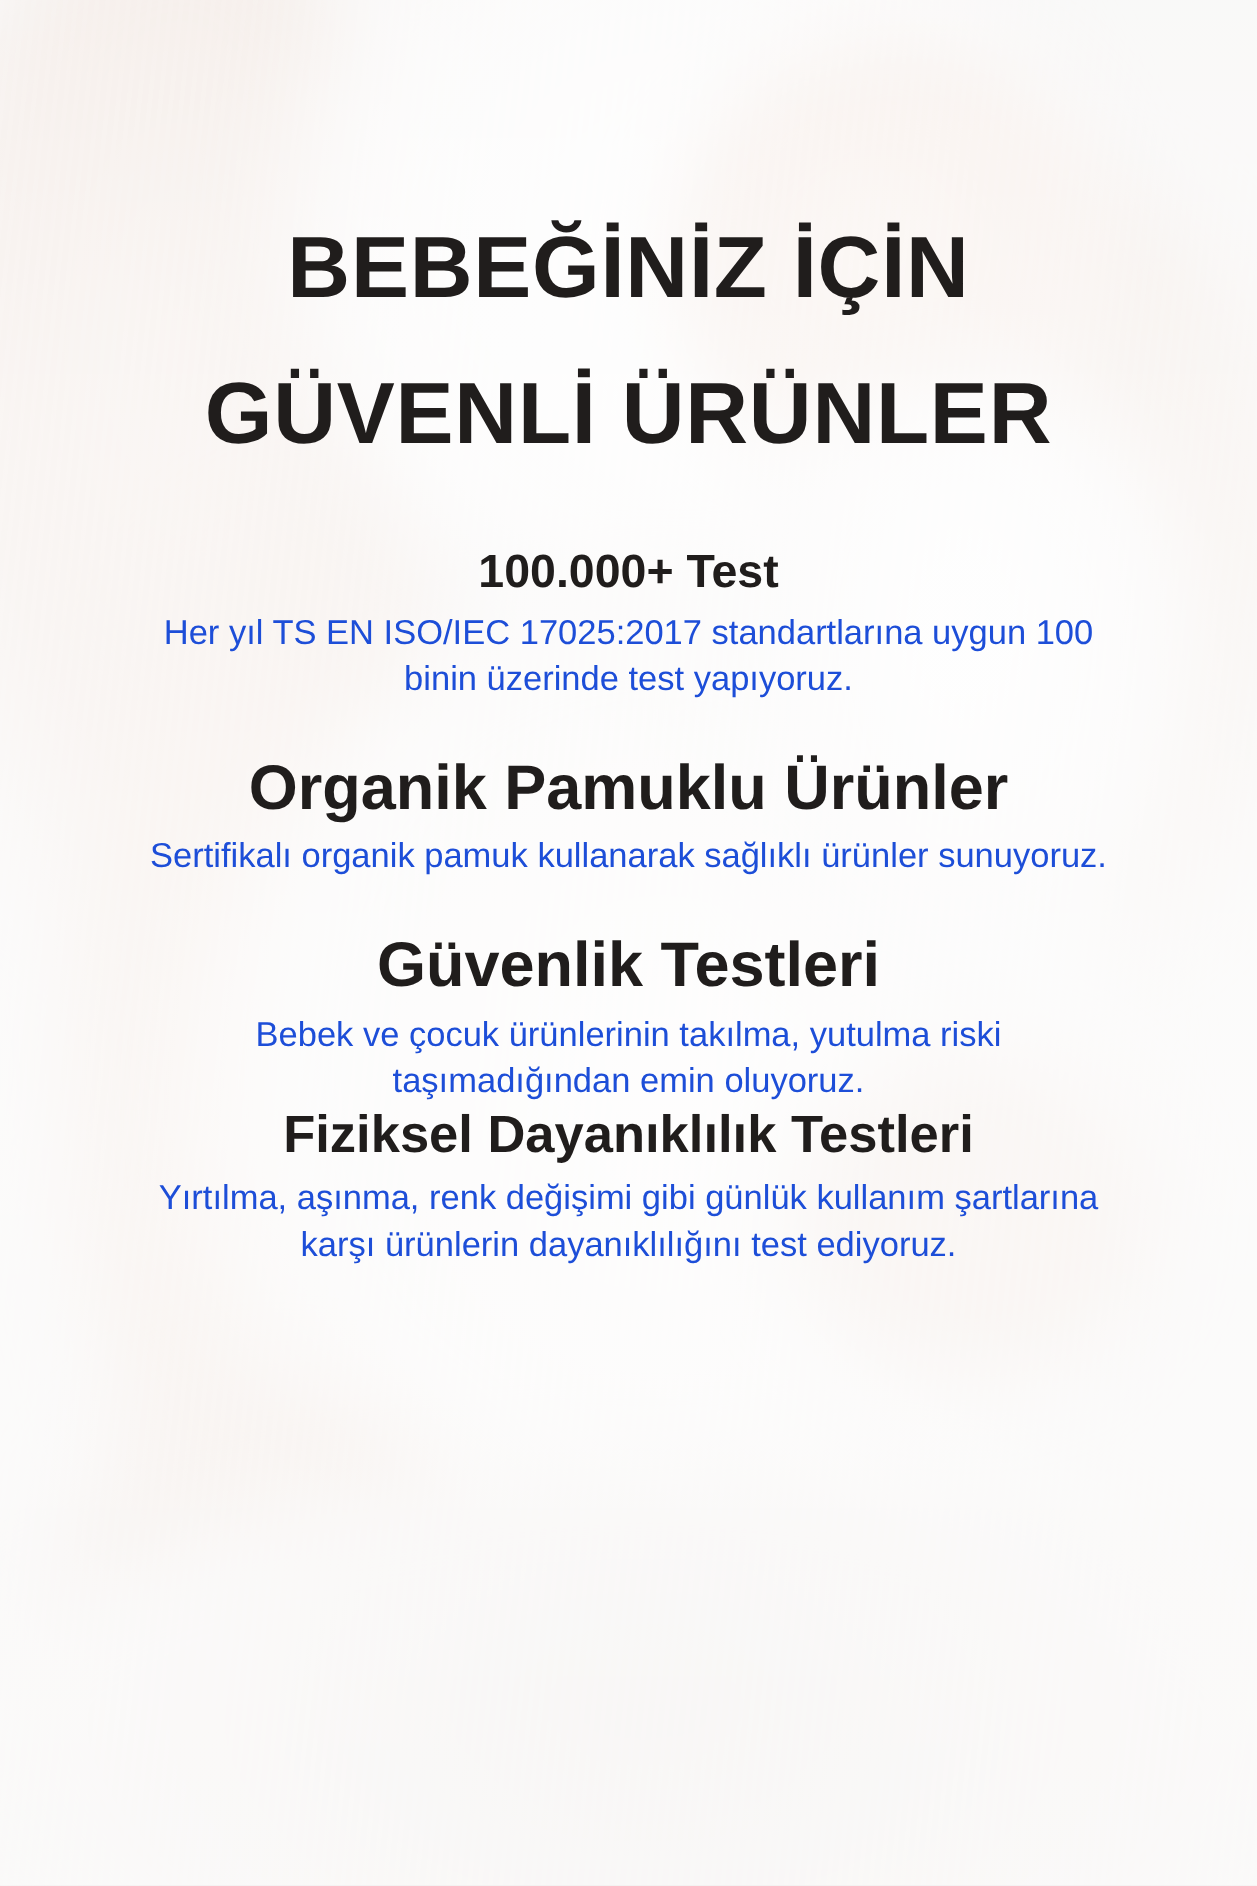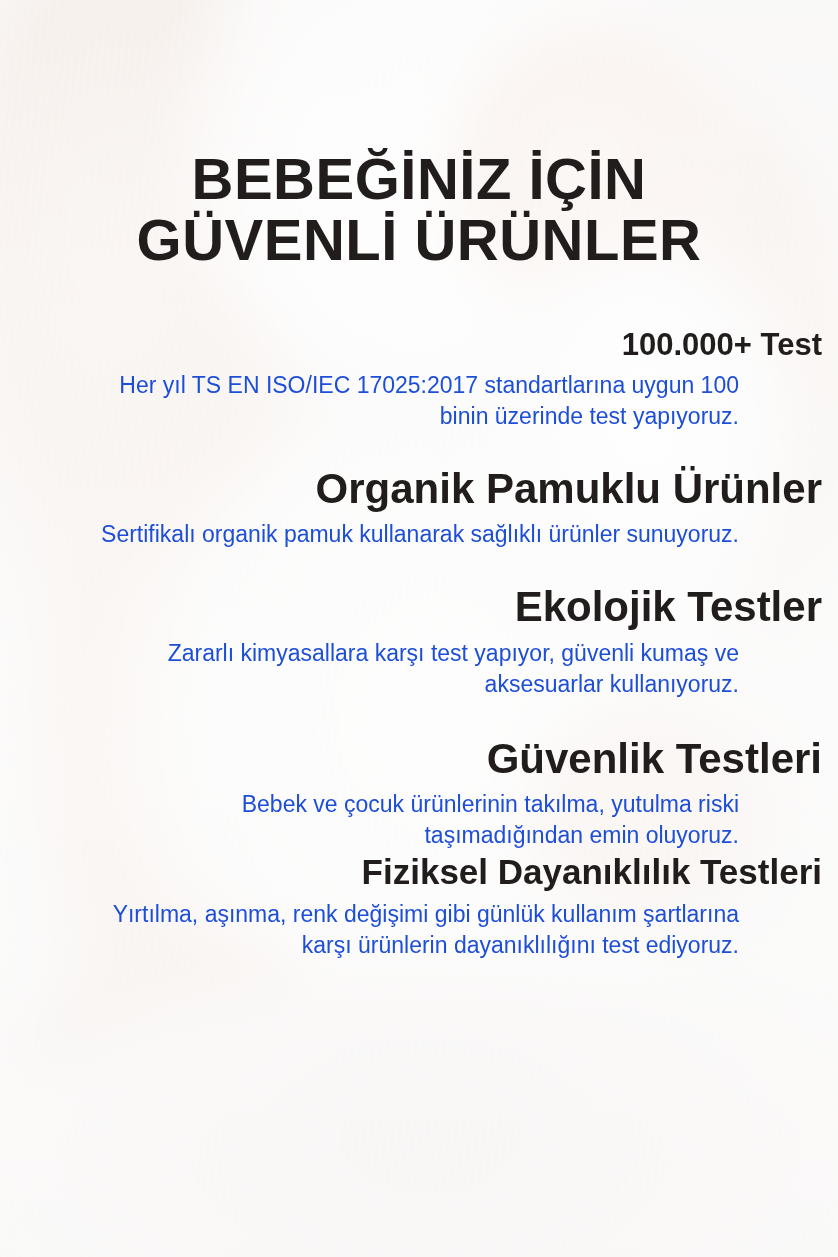--- a/index.html
+++ b/index.html
@@ -130,29 +130,28 @@
 
   .headline {
     margin: 0;
     padding-top: 148px;
     font-size: 58px;
     line-height: 1.06;
     font-weight: 700;
     letter-spacing: 0.5px;
     color: #201d1c;
   }
-  .headline .line2 { display: block; }
+  .headline .line2 { display: block; margin-top: 36px; }
 
   .sections {
     margin-top: 56px;
   }
 
   .section {
     margin-bottom: 26px;
-    text-align: right;
   }
   .section.s-1 { margin-bottom: 32px; }
   .section.s-2 { margin-bottom: 32px; }
   .section.s-3 { margin-bottom: 34px; }
   .section.s-4 { margin-bottom: 30px; }
   .section.s-5 { margin-bottom: 0; }
 
   .section-title {
     margin: 0 0 6px 0;
     font-size: 42px;
@@ -205,24 +204,20 @@
       <div class="section s-1">
         <h2 class="section-title">100.000+ Test</h2>
         <p class="section-body">Her yıl TS EN ISO/IEC 17025:2017 standartlarına uygun 100 binin üzerinde test yapıyoruz.</p>
       </div>
 
       <div class="section s-2">
         <h2 class="section-title">Organik Pamuklu Ürünler</h2>
         <p class="section-body">Sertifikalı organik pamuk kullanarak sağlıklı ürünler sunuyoruz.</p>
       </div>
 
-      <div class="section s-3">
-        <h2 class="section-title">Ekolojik Testler</h2>
-        <p class="section-body">Zararlı kimyasallara karşı test yapıyor, güvenli kumaş ve aksesuarlar kullanıyoruz.</p>
-      </div>
 
       <div class="section s-5">
         <h2 class="section-title">Güvenlik Testleri</h2>
         <p class="section-body">Bebek ve çocuk ürünlerinin takılma, yutulma riski taşımadığından emin oluyoruz.</p>
       </div>
 
       <div class="section s-4">
         <h2 class="section-title">Fiziksel Dayanıklılık Testleri</h2>
         <p class="section-body">Yırtılma, aşınma, renk değişimi gibi günlük kullanım şartlarına karşı ürünlerin dayanıklılığını test ediyoruz.</p>
       </div>

